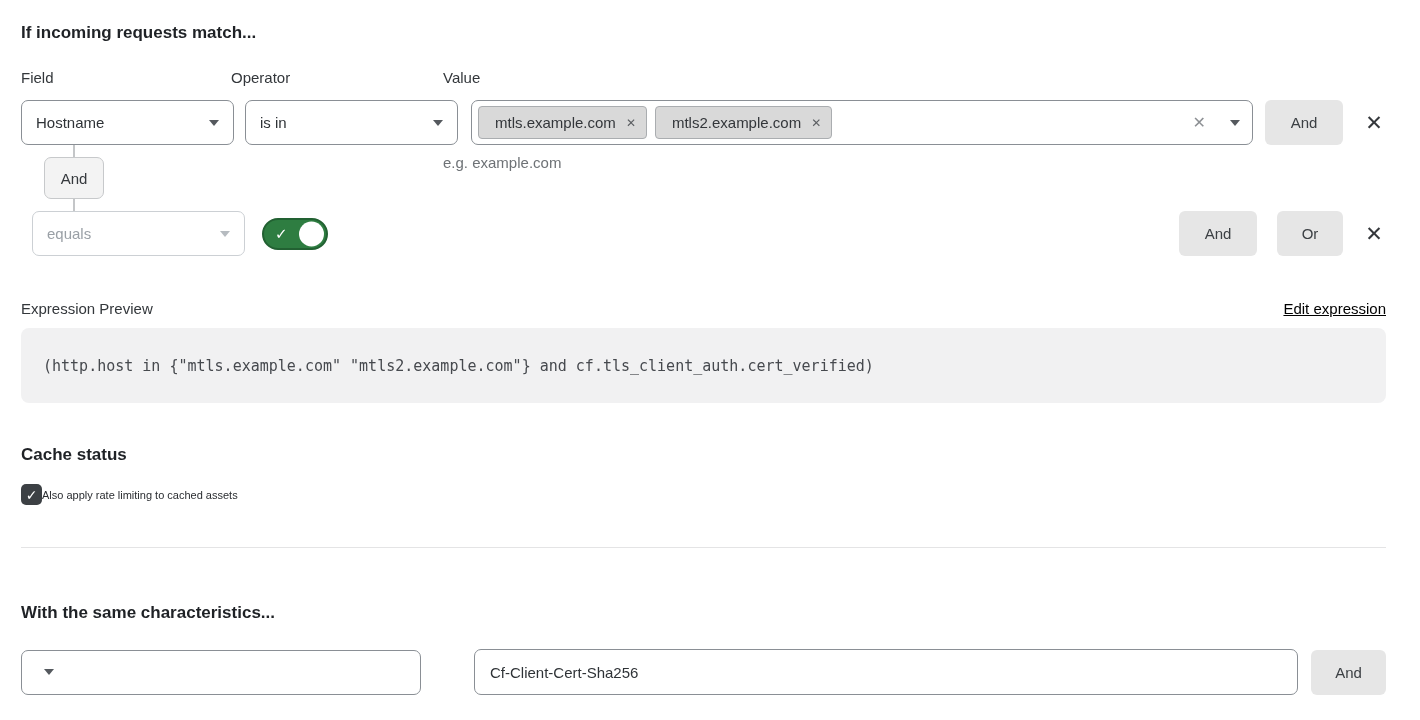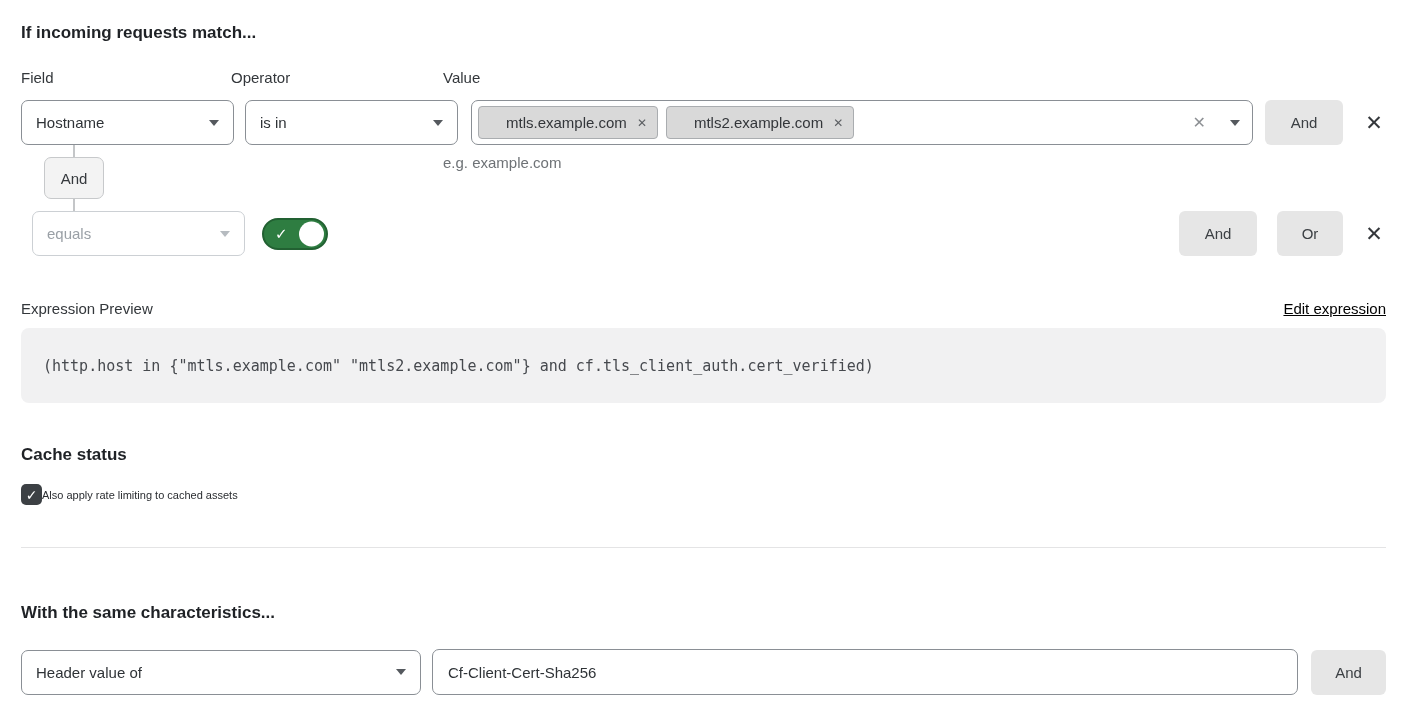--- a/index.html
+++ b/index.html
@@ -74,21 +74,21 @@
     padding: 0 12px 0 6px;
     cursor: text;
   }
   .tag {
     background: #d9d9d9;
     border: 1px solid #aaadb0;
     border-radius: 4px;
     height: 33px;
     display: flex;
     align-items: center;
-    padding: 0 10px 0 27px;
+    padding: 0 10px 0 16px;
     font-size: 15px;
     color: #33363a;
     margin-right: 8px;
     white-space: nowrap;
   }
   .tag-x { font-size: 12px; color: #5b5e62; margin-left: 10px; cursor: pointer; }
   .value-spacer { flex: 1; }
   .clear-x { font-size: 16px; color: #8d9094; cursor: pointer; margin-right: 16px; }
 
   
@@ -221,20 +221,21 @@
   .text-input {
     flex: 1;
     height: 46px;
     border: 1px solid #8a8f95;
     border-radius: 7px;
     padding: 0 15px;
     font-size: 15px;
     font-family: inherit;
     color: #2f3337;
     outline: none;
+    margin-left: 42px;
   }
 </style>
 </head>
 <body>
 
 <div class="page">
 
   <section>
     <h2 class="section-title match-title">If incoming requests match...</h2>
 
@@ -319,21 +320,20 @@
       <span class="check-label">Also apply rate limiting to cached assets</span>
     </div>
   </section>
 
   <hr class="divider">
 
   <section class="chars">
     <h2 class="section-title">With the same characteristics...</h2>
     <div class="char-row">
       <div class="select wide">
-        <span class="select-text">Header value of</span>
         <span class="caret"></span>
       </div>
       <span class="gap11"></span>
       <input class="text-input" type="text" value="Cf-Client-Cert-Sha256" style="">
       <span class="gap13"></span>
       <button class="chip and-bottom">And</button>
     </div>
   </section>
 
 </div>

